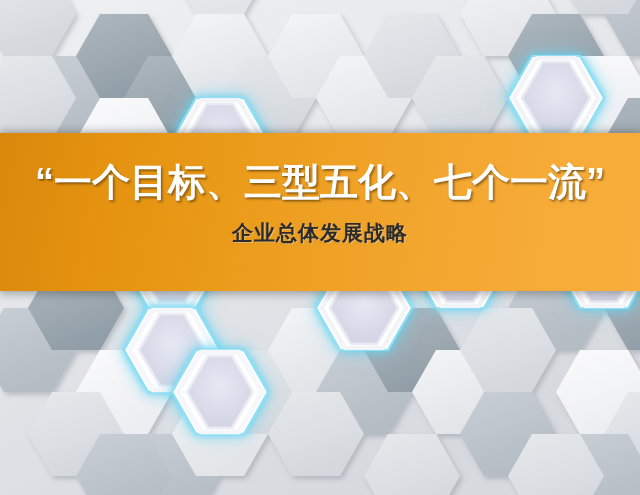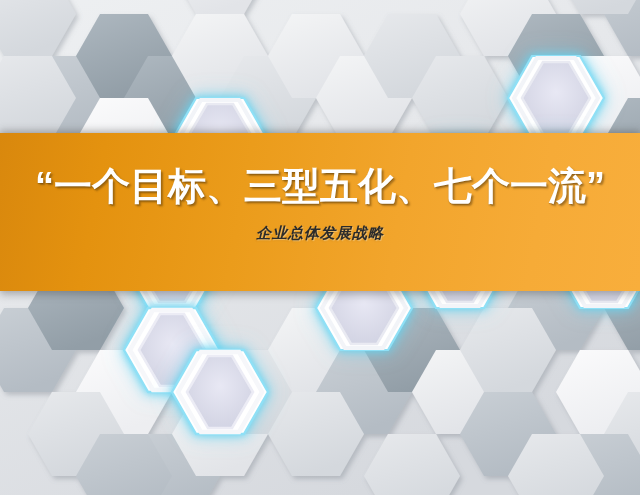--- a/index.html
+++ b/index.html
@@ -62,29 +62,28 @@
     letter-spacing: 0px;
     line-height: 1.12;
     white-space: nowrap;
     text-shadow: 2px 2px 2px rgba(80,50,8,0.45),
                  0px 1px 1px rgba(90,58,10,0.35);
     margin: 0 0 2px 0;
     padding: 0;
   }
   .banner-subtitle {
     color: #2b2b2b;
-    font-size: 15px;
+    font-size: 21px;
     font-weight: bold;
     letter-spacing: 1px;
     white-space: nowrap;
     text-shadow: 1px 1px 1px rgba(255,225,170,0.55),
                  0px 1px 2px rgba(120,80,20,0.25);
     margin: 14px 0 16px 0;
     padding: 0;
-    font-style: italic;
   }
 </style>
 </head>
 <body>
 
 <div class="slide">
 
   <div class="hex-layer">
     <svg class="hex-svg" viewBox="0 0 640 495" xmlns="http://www.w3.org/2000/svg">
       <defs>

